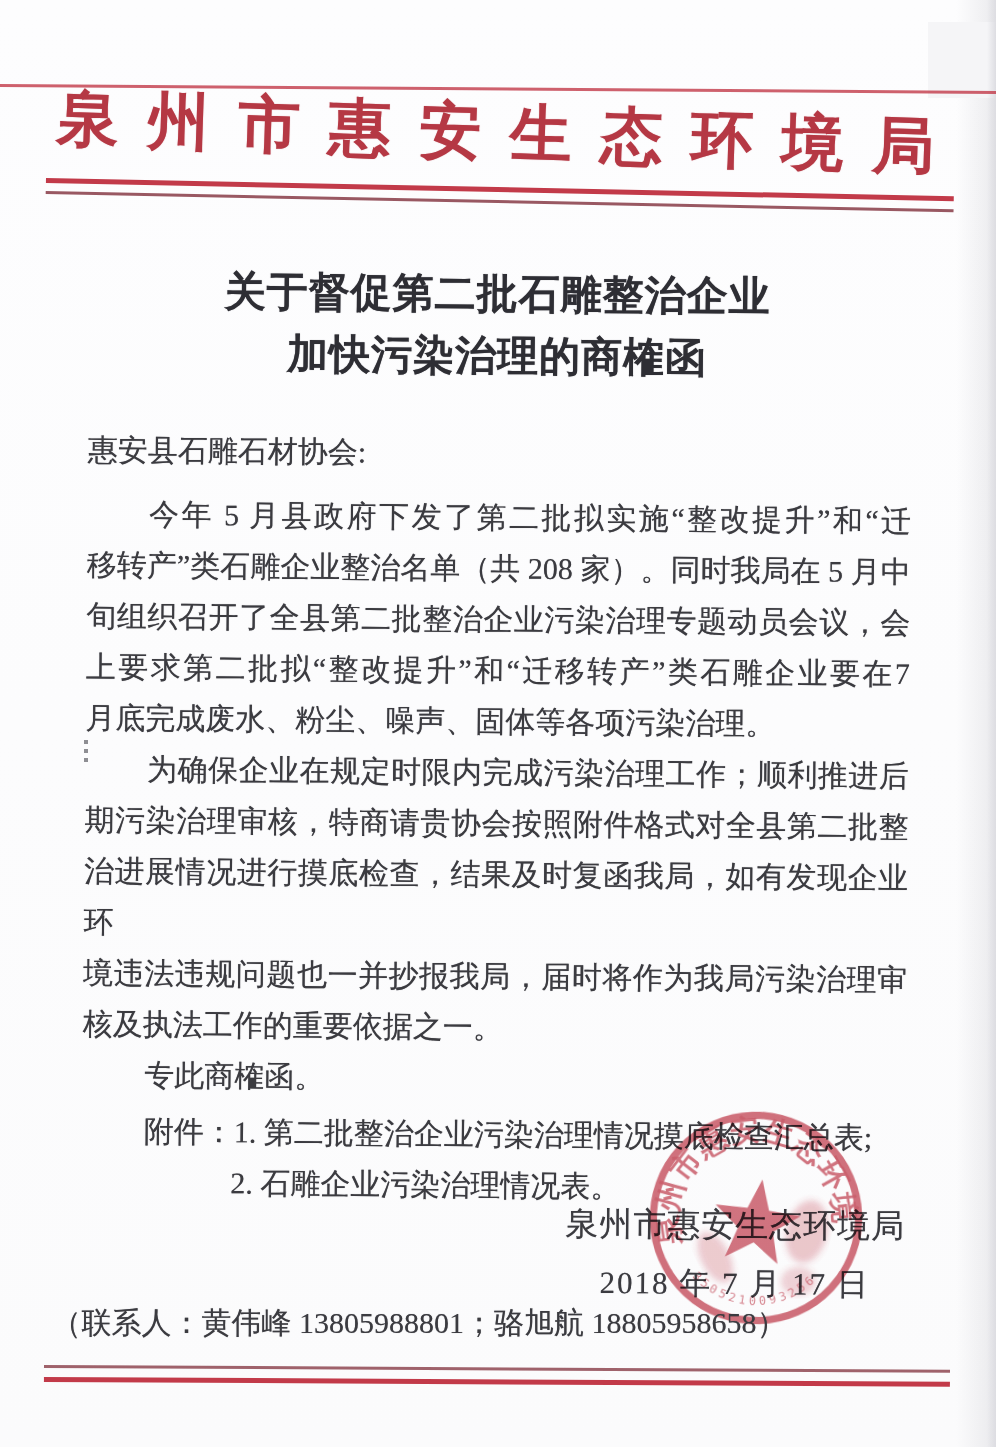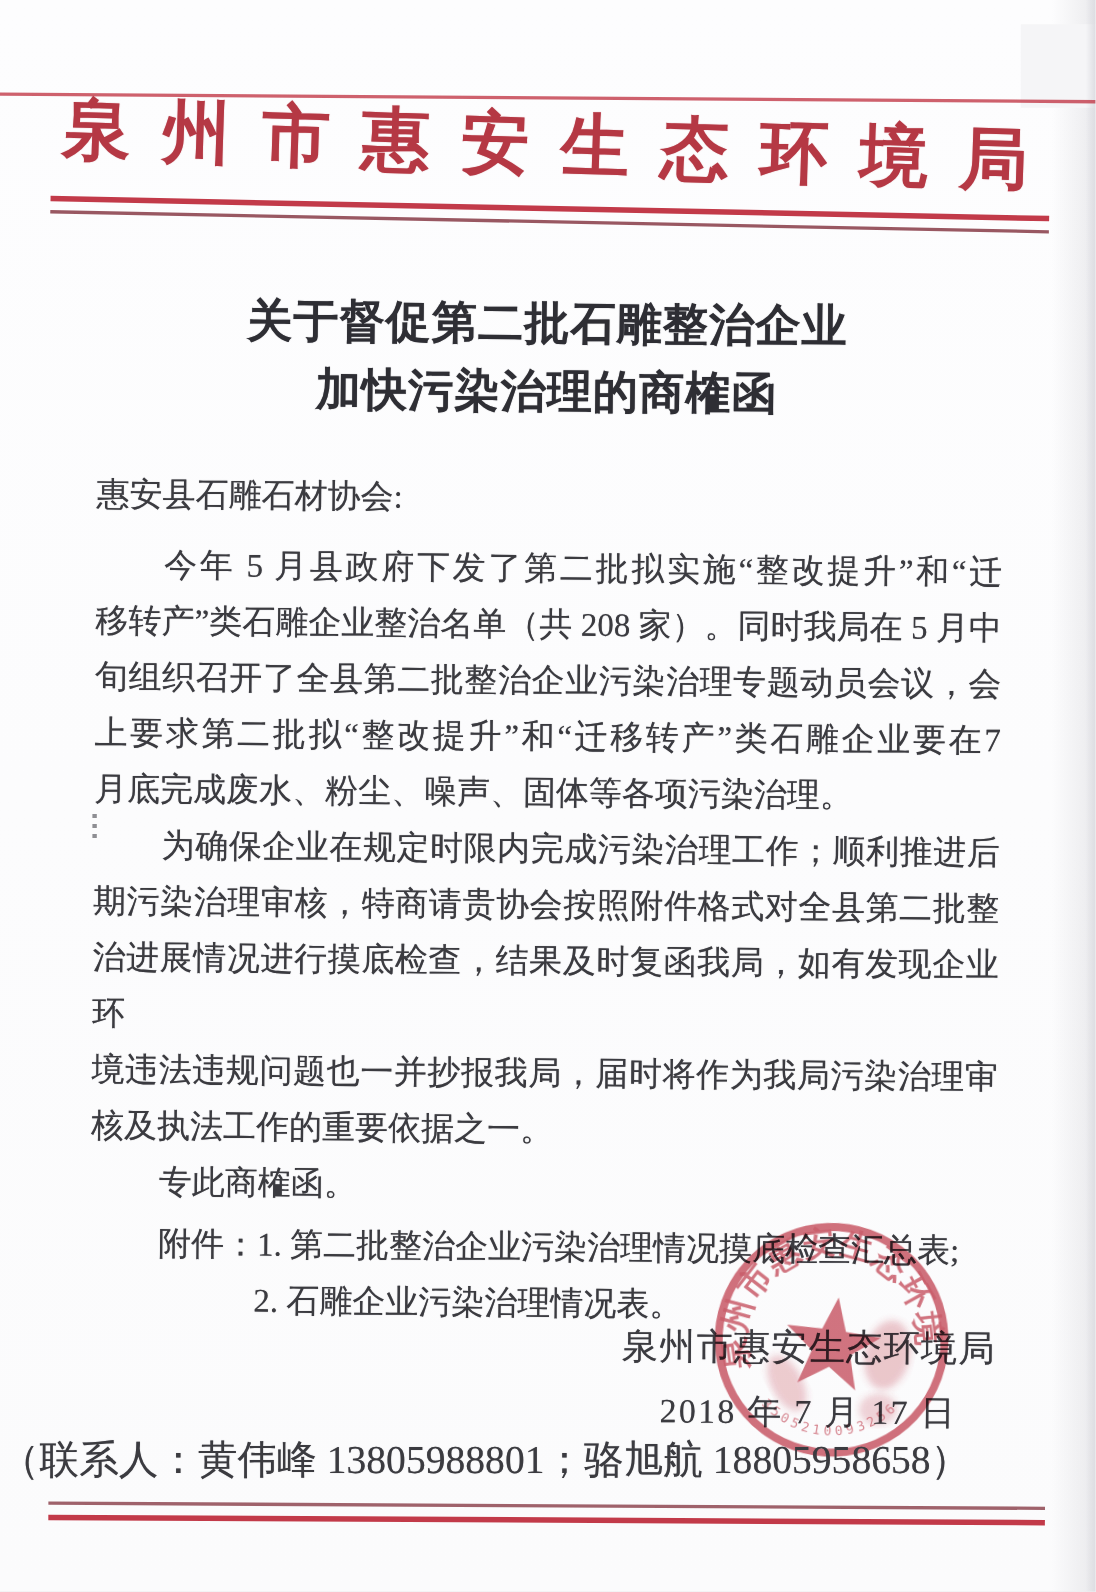--- a/index.html
+++ b/index.html
@@ -57,21 +57,21 @@
   .signature{
     position:absolute;left:560px;top:1203px;width:350px;text-align:center;
     transform:rotate(.4deg);text-shadow:0 0 .7px rgba(59,59,64,.6);
   }
   .signature .sig-agency{font-size:33px;white-space:nowrap;letter-spacing:1px;}
   .signature .sig-date{font-size:31px;white-space:nowrap;margin-top:15px;letter-spacing:2px;}
 
   
   .contact-line{
     position:absolute;left:0;top:1303px;width:838px;text-align:center;
-    font-size:36px;white-space:nowrap;text-shadow:0 0 .7px rgba(59,59,64,.6);
+    font-size:30px;white-space:nowrap;text-shadow:0 0 .7px rgba(59,59,64,.6);
   }
 
   
   .bottom-rules{position:absolute;left:44px;top:1365px;width:906px;transform:rotate(.3deg);transform-origin:left top;}
   .bottom-rules .thin{height:2.5px;background:var(--rule-dark,#8e4651);opacity:.85;}
   .bottom-rules .thick{height:5px;background:var(--rule-red,#c23a49);margin-top:9px;}
 
   
   .seal{position:absolute;left:640px;top:1100px;width:232px;height:236px;
     mix-blend-mode:multiply;opacity:.92;transform:rotate(-2deg);}

